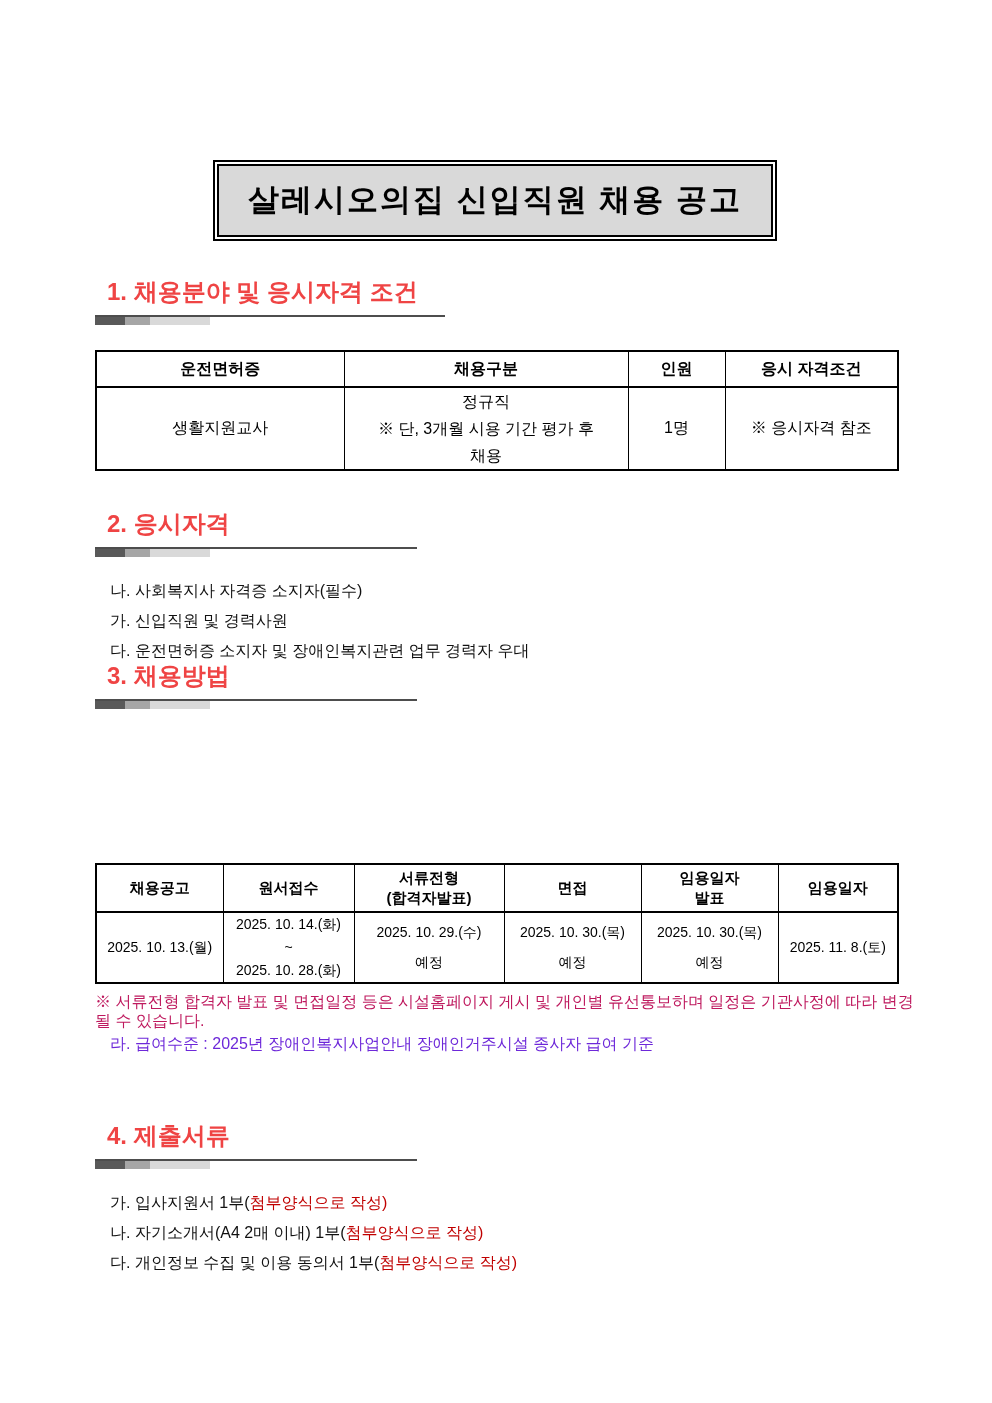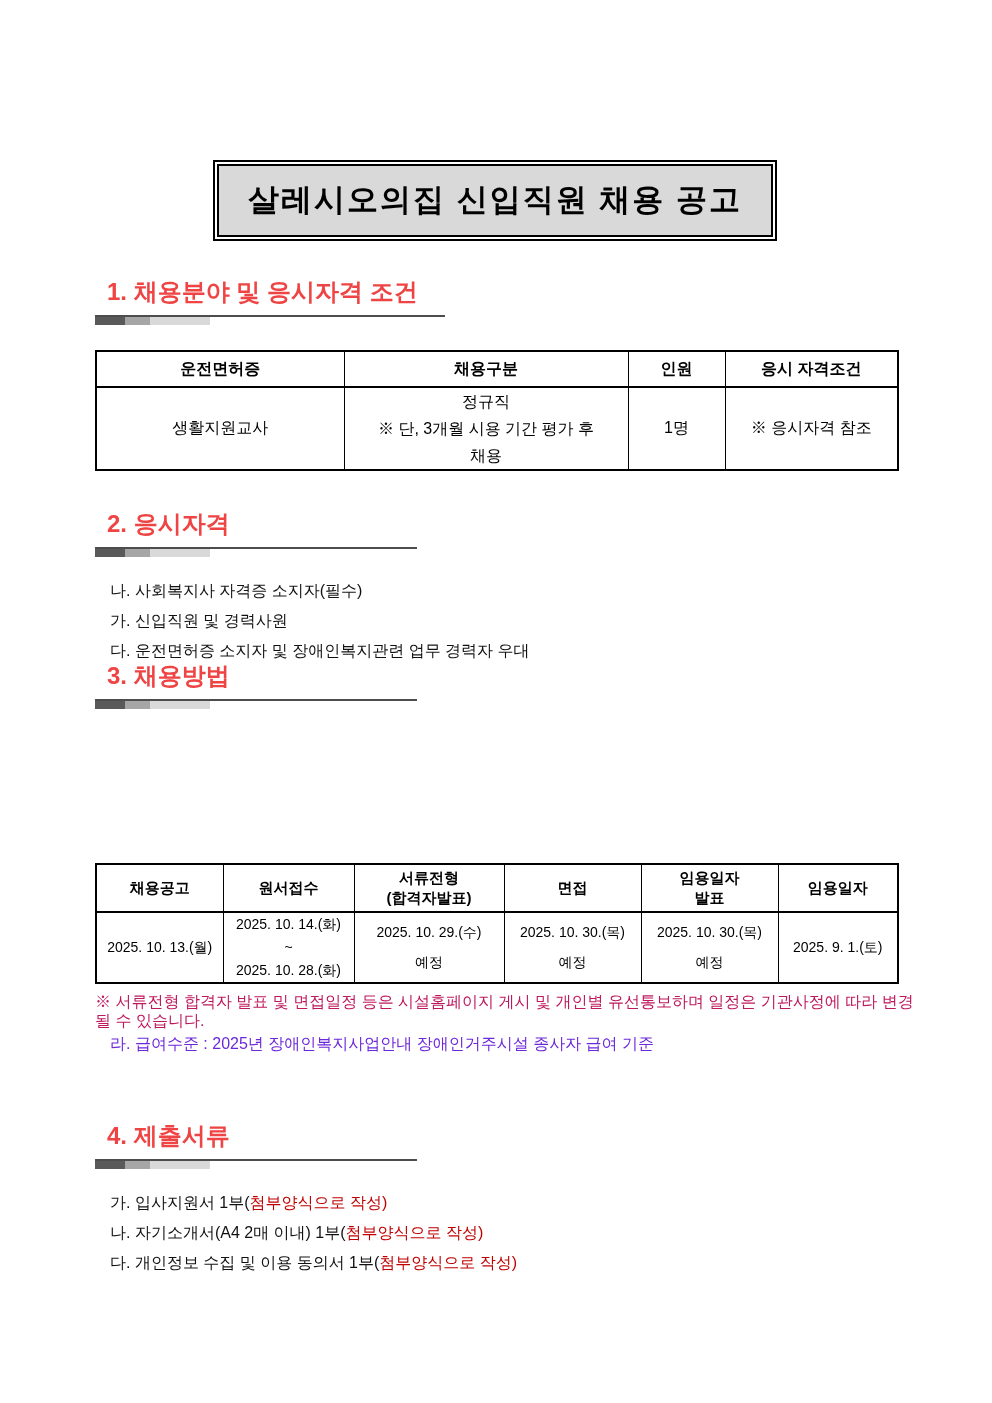--- a/index.html
+++ b/index.html
@@ -229,21 +229,21 @@
       </td>
       <td>
         <div class="cell-line">2025. 10. 30.(목)</div>
         <div class="cell-line sp">예정</div>
       </td>
       <td>
         <div class="cell-line">2025. 10. 30.(목)</div>
         <div class="cell-line sp">예정</div>
       </td>
       <td>
-        <div class="cell-line">2025. 9. 1.(토)</div>
+        <div class="cell-line">2025. 11. 8.(토)</div>
       </td>
     </tr>
   </tbody>
     </table>
 
   <div class="note-block">
     <div class="note-red">※ 서류전형 합격자 발표 및 면접일정 등은 시설홈페이지 게시 및 개인별 유선통보하며 일정은 기관사정에 따라 변경될 수 있습니다.</div>
     <div class="note-black">라. 급여수준 : 2025년 장애인복지사업안내 장애인거주시설 종사자 급여 기준</div>
   </div>
 

